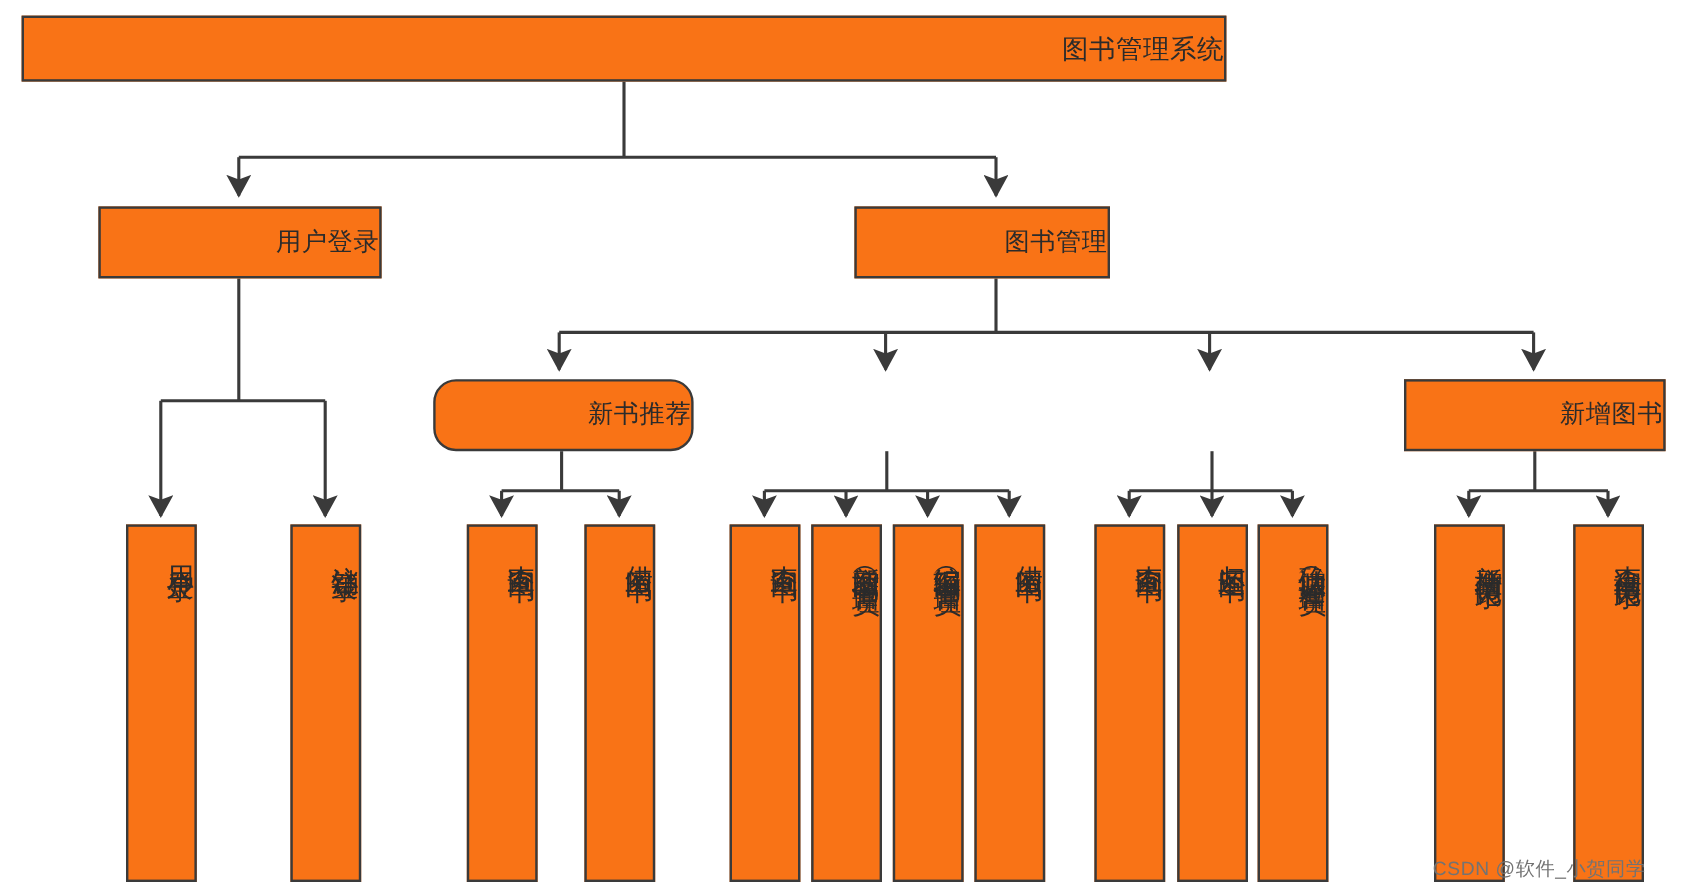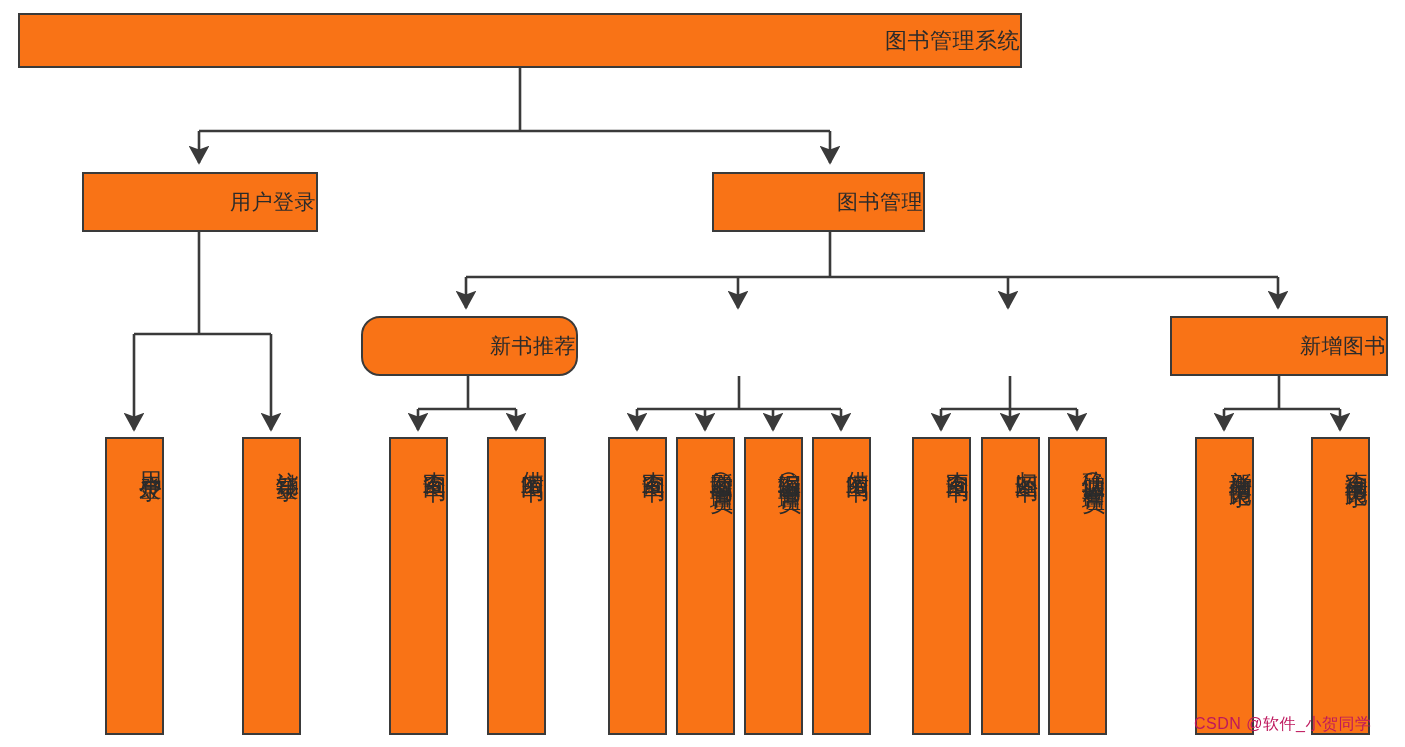--- a/index.html
+++ b/index.html
@@ -58,21 +58,21 @@
   .node.vert .label {
     writing-mode: vertical-rl;
     text-orientation: upright;
     font-size: 23px;
     line-height: 1.02;
     letter-spacing: 3px;
     white-space: pre;
   }
   .watermark {
     position: absolute;
-    color: #be185d;
+    color: #737373;
     font-size: 16px;
     letter-spacing: 0.5px;
     white-space: nowrap;
     user-select: none;
   }
 </style>
 </head>
 <body>
 
 <div id="canvas">

